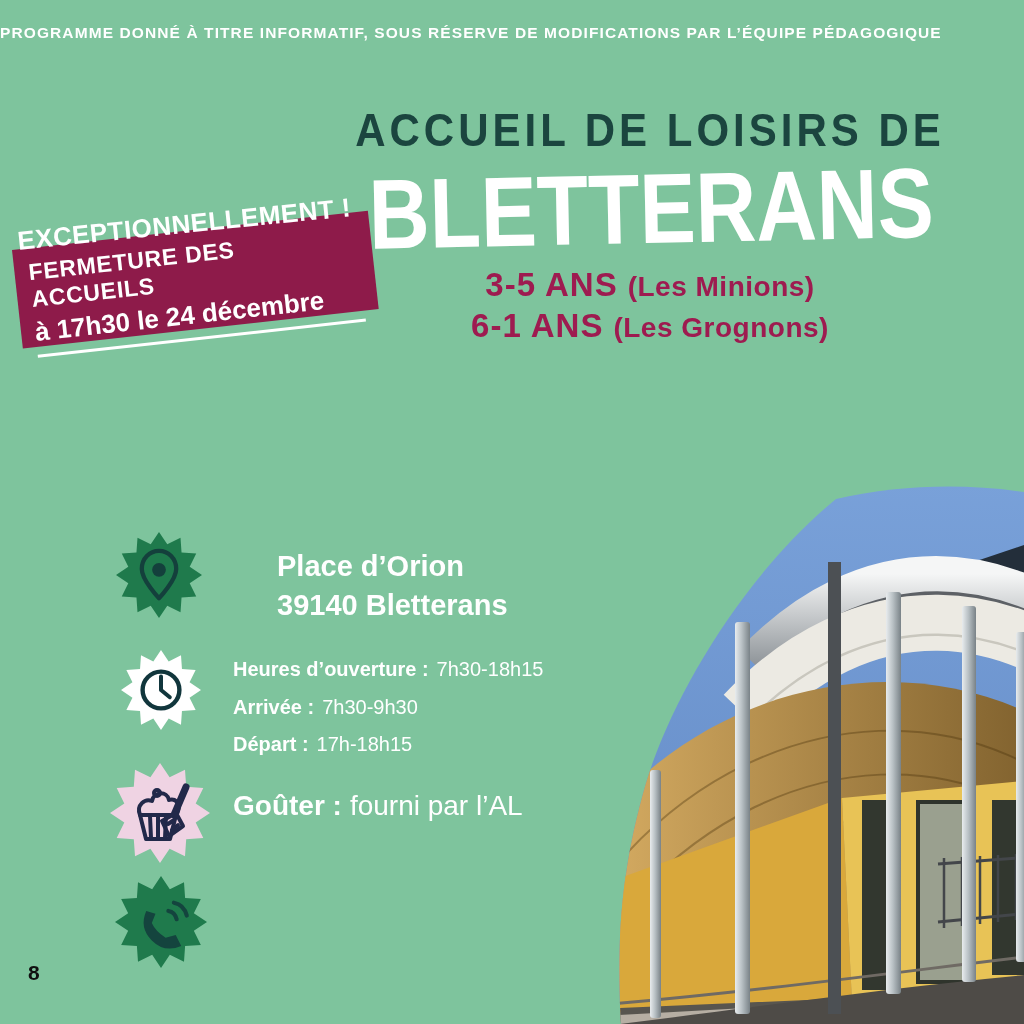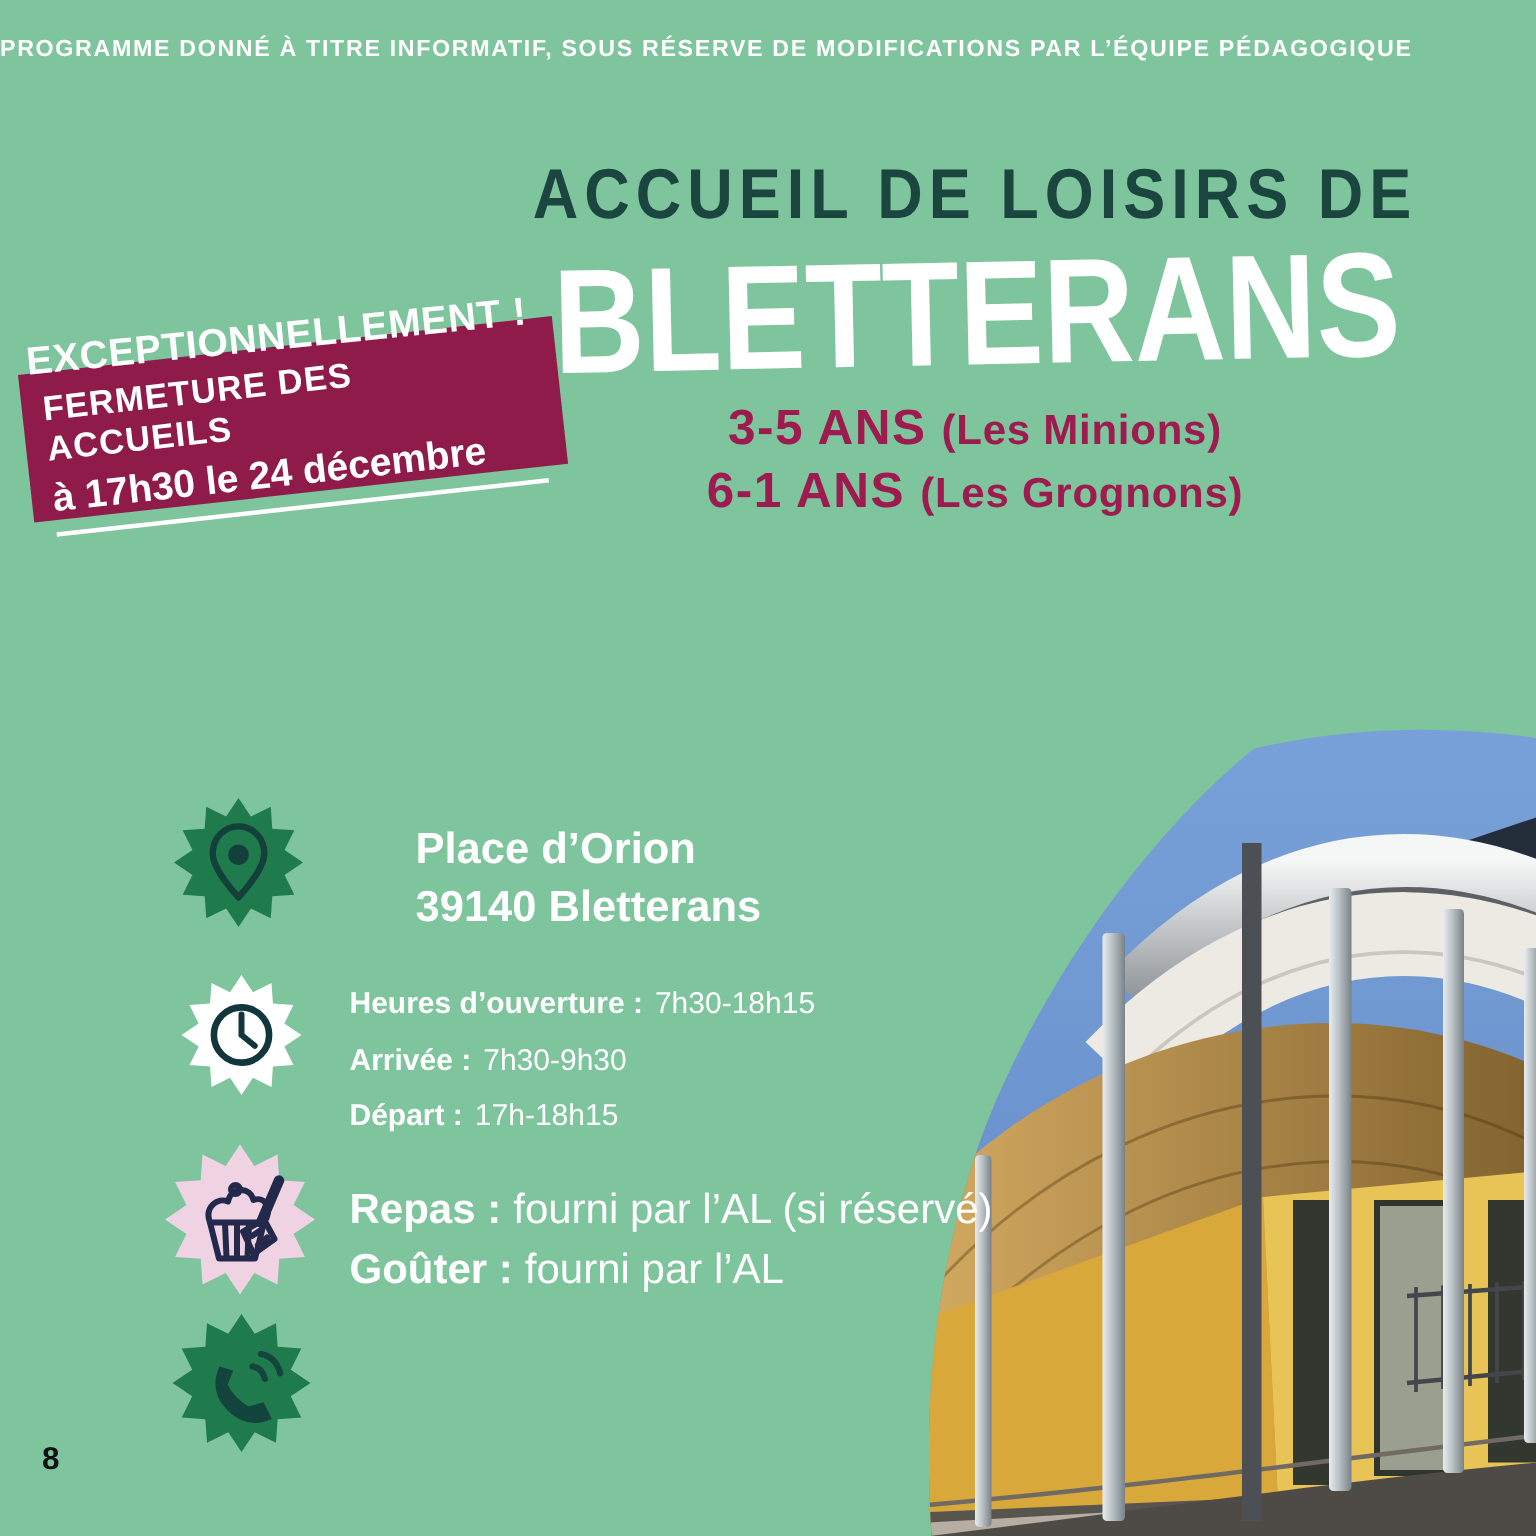--- a/index.html
+++ b/index.html
@@ -189,21 +189,20 @@
         <path d="M30 52 L66 52 L60 76 L36 76 Z"></path>
         <path d="M40 53 L41 75 M48 53 L48 75 M56 53 L55 75"></path>
         <circle cx="47" cy="30" r="3"></circle>
         <path d="M76 24 L64 52" stroke-width="7"></path>
         <path d="M52 58 L66 50 L73 63 L59 73 Z"></path>
         <path d="M58 61 L64 57 M62 67 L68 62"></path>
       </g>
     </svg>
   </div>
   <div class="info-text row-meals">
-    <div><span class="lbl">Repas :</span><span class="val">fourni par l’AL (si réservé)</span></div>
     <div><span class="lbl">Goûter :</span><span class="val">fourni par l’AL</span></div>
   </div>
 
   <div class="burst burst-phone">
     <svg viewBox="0 0 100 100">
       <polygon fill="var(--flower_green)" points="100,50 85.7,59.6 93.3,75 76.2,76.2 75,93.3 59.6,85.7 50,100 40.4,85.7 25,93.3 23.8,76.2 6.7,75 14.3,59.6 0,50 14.3,40.4 6.7,25 23.8,23.8 25,6.7 40.4,14.3 50,0 59.6,14.3 75,6.7 76.2,23.8 93.3,25 85.7,40.4"></polygon>
       <path d="M34 38 Q26 56 40 70 Q54 84 72 76 L66 64 L55 67 Q44 60 40 51 L44 41 Z" fill="#14443e"></path>
       <path d="M58 38 q7 1 9 9 M64 29 q11 2 14 14" stroke="#14443e" stroke-width="4.5" fill="none" stroke-linecap="round"></path>
     </svg>
   </div>

